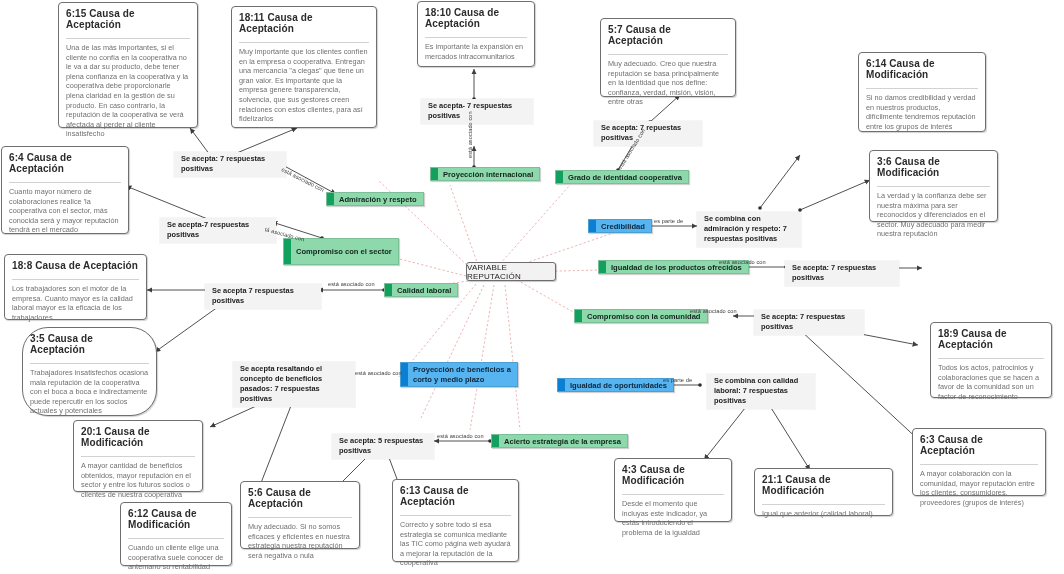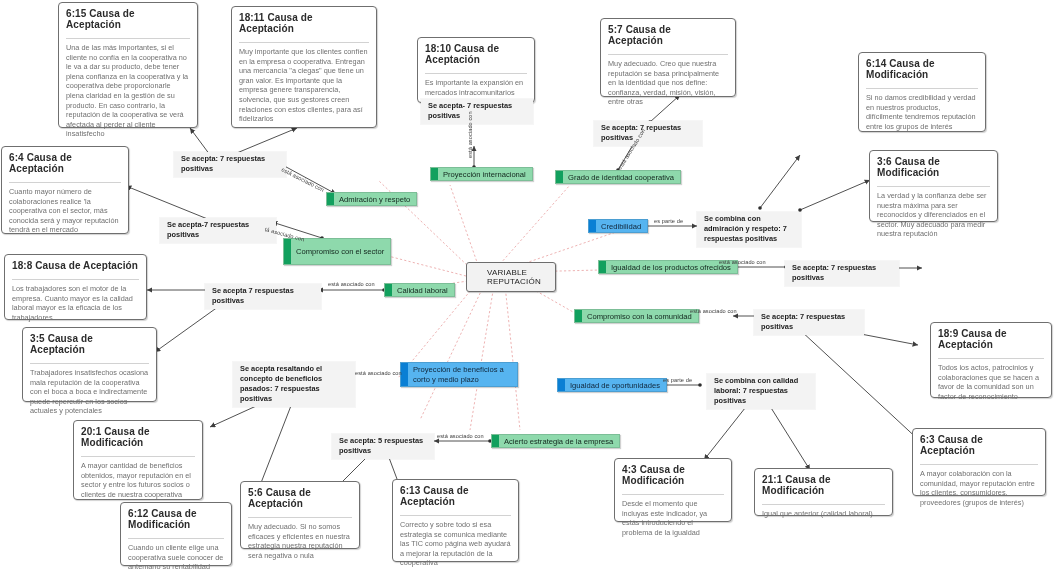--- a/index.html
+++ b/index.html
@@ -17,21 +17,21 @@
   
   .central{position:absolute;box-sizing:border-box;background:#f2f2f2;border:1px solid #6d6d6d;
            border-radius:3px;box-shadow:1px 1px 1px rgba(0,0,0,.22);
            display:flex;align-items:center;justify-content:center;
            font-size:8px;color:#1d1d1d;letter-spacing:.2px;}
 
   
   .chip{position:absolute;box-sizing:border-box;display:flex;align-items:center;
         border:1px solid rgba(0,0,0,.12);box-shadow:1px 1px 1px rgba(0,0,0,.18);}
   .chip .bar{width:7px;align-self:stretch;flex:0 0 7px;}
-  .chip .tx{padding:0 6px 0 5px;font-size:7.6px;font-weight:normal;color:#12261d;white-space:nowrap;}
+  .chip .tx{padding:0 6px 0 5px;font-size:7.6px;font-weight:bold;color:#12261d;white-space:nowrap;}
   .chip.green{background:#8ed9ac;}
   .chip.green .bar{background:#12a05e;}
   .chip.blue{background:#56b4f0;}
   .chip.blue .bar{background:#0a7fd4;}
   .chip.blue .tx{color:#10263a;}
 
   
   .resp{position:absolute;box-sizing:border-box;background:#f3f3f3;border:0;
         padding:2px 5px 3px 7px;font-size:7.4px;font-weight:bold;color:#1d1d1d;
         line-height:10px;box-shadow:0 0 0 1px rgba(0,0,0,.035);}
@@ -117,21 +117,21 @@
   <div class="card" style="left:58px;top:2px;width:140px;height:126px;">
     <div class="ct">6:15 Causa de Aceptación</div>
     <div class="cb">Una de las más importantes, si el cliente no confía en la cooperativa no le va a dar su producto, debe tener plena confianza en la cooperativa y la cooperativa debe proporcionarle plena claridad en la gestión de su producto. En caso contrario, la reputación de la cooperativa se verá afectada al perder al cliente insatisfecho</div>
   </div>
 
   <div class="card" style="left:231px;top:6px;width:146px;height:122px;">
     <div class="ct">18:11 Causa de Aceptación</div>
     <div class="cb">Muy importante que los clientes confíen en la empresa o cooperativa. Entregan una mercancía "a ciegas" que tiene un gran valor. Es importante que la empresa genere transparencia, solvencia, que sus gestores creen relaciones con estos clientes, para así fidelizarlos</div>
   </div>
 
-  <div class="card" style="left:417px;top:1px;width:118px;height:66px;margin-top:36px;">
+  <div class="card" style="left:417px;top:1px;width:118px;height:66px;">
     <div class="ct">18:10 Causa de Aceptación</div>
     <div class="cb">Es importante la expansión en mercados intracomunitarios</div>
   </div>
 
   <div class="card" style="left:600px;top:18px;width:136px;height:79px;">
     <div class="ct">5:7 Causa de Aceptación</div>
     <div class="cb">Muy adecuado. Creo que nuestra reputación se basa principalmente en la identidad que nos define: confianza, verdad, misión, visión, entre otras</div>
   </div>
 
   <div class="card" style="left:858px;top:52px;width:128px;height:80px;">
@@ -153,26 +153,26 @@
     <div class="ct">18:8 Causa de Aceptación</div>
     <div class="cb">Los trabajadores son el motor de la empresa. Cuanto mayor es la calidad laboral mayor es la eficacia de los trabajadores.</div>
   </div>
 
 
   <div class="card" style="left:930px;top:322px;width:122px;height:76px;">
     <div class="ct">18:9 Causa de Aceptación</div>
     <div class="cb">Todos los actos, patrocinios y colaboraciones que  se hacen a favor de la comunidad son un factor de reconocimiento</div>
   </div>
 
-  <div class="card" style="left:22px;top:327px;width:135px;height:75px;">
+  <div class="card" style="left:22px;top:327px;width:135px;height:89px;border-radius:26px;">
     <div class="ct">3:5 Causa de Aceptación</div>
     <div class="cb">Trabajadores insatisfechos ocasiona mala reputación de la cooperativa con el boca a boca e indirectamente puede repercutir en los socios actuales y potenciales</div>
   </div>
 
-  <div class="card" style="left:73px;top:420px;width:130px;height:80px;">
+  <div class="card" style="left:73px;top:420px;width:130px;height:72px;">
     <div class="ct">20:1 Causa de Modificación</div>
     <div class="cb">A mayor cantidad de beneficios obtenidos, mayor reputación en el sector y entre los futuros socios o clientes de nuestra cooperativa</div>
   </div>
 
   <div class="card" style="left:120px;top:502px;width:112px;height:64px;">
     <div class="ct">6:12 Causa de Modificación</div>
     <div class="cb">Cuando un cliente elige una cooperativa suele conocer de antemano su rentabilidad</div>
   </div>
 
   <div class="card" style="left:240px;top:481px;width:120px;height:68px;">
@@ -215,21 +215,21 @@
   <div class="resp" style="left:785px;top:261px;width:114px;">Se acepta: 7  respuestas positivas</div>
 
   <div class="resp" style="left:754px;top:310px;width:110px;">Se acepta: 7 respuestas positivas</div>
 
   <div class="resp" style="left:233px;top:362px;width:122px;">Se acepta resaltando el concepto de beneficios pasados: 7 respuestas positivas</div>
 
   <div class="resp" style="left:707px;top:374px;width:108px;">Se combina con calidad laboral: 7 respuestas positivas</div>
 
   <div class="resp" style="left:332px;top:434px;width:102px;">Se acepta: 5 respuestas positivas</div>
 
-  <div class="central" style="left:466px;top:262px;width:90px;height:30px;padding-left:20px;">VARIABLE REPUTACIÓN</div>
+  <div class="central" style="left:466px;top:262px;width:90px;height:19px;">VARIABLE REPUTACIÓN</div>
 
   <div class="chip green" style="left:430px;top:167px;height:14px;">
     <span class="bar"></span>
     <span class="tx">Proyección internacional</span>
   </div>
 
   <div class="chip green" style="left:555px;top:170px;height:14px;">
     <span class="bar"></span>
     <span class="tx">Grado de identidad cooperativa</span>
   </div>

